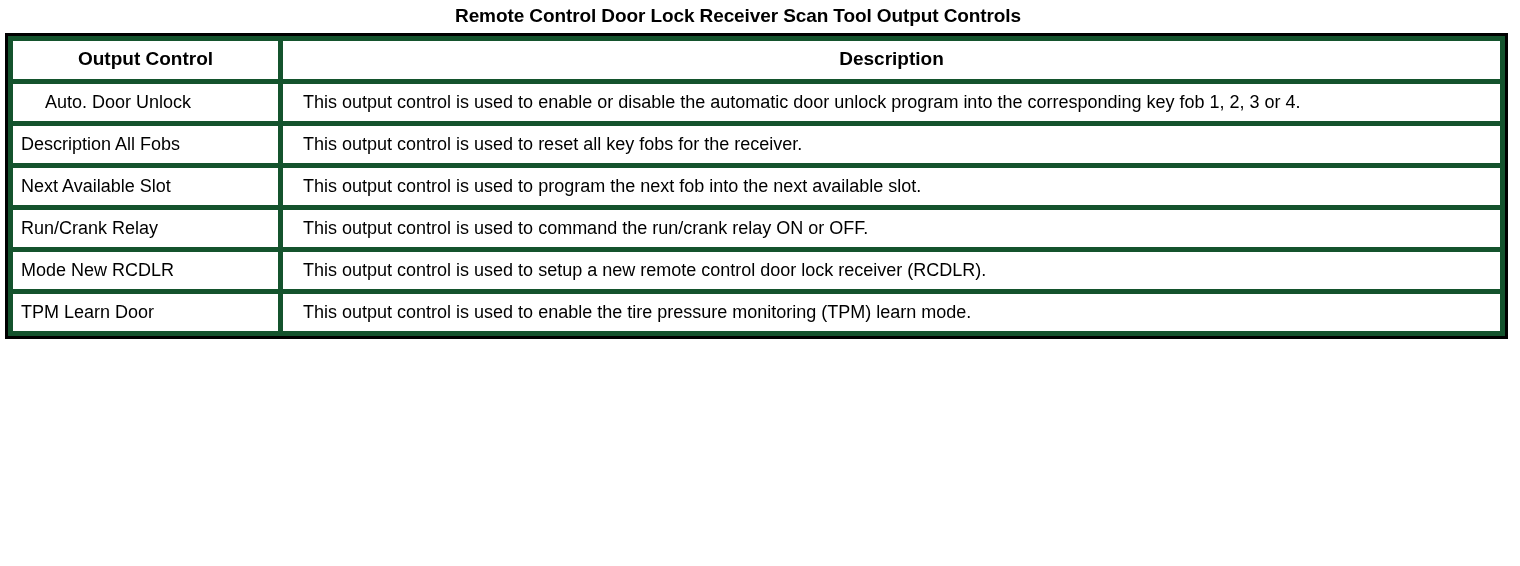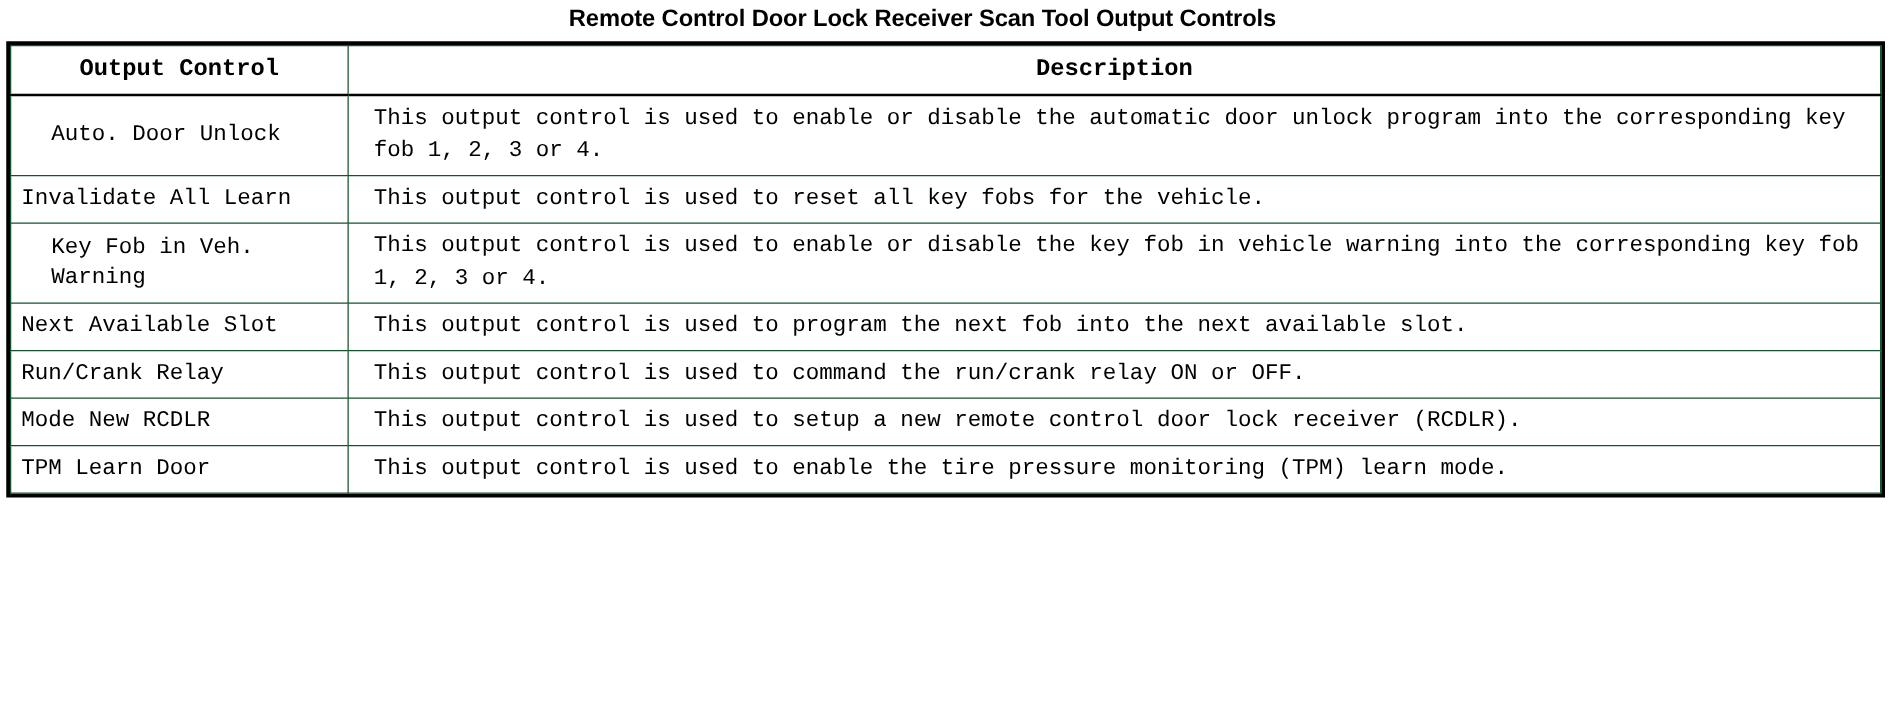--- a/index.html
+++ b/index.html
@@ -35,24 +35,23 @@
     width: 1503px;
   }
   table.grid {
     border-collapse: collapse;
     width: 100%;
     table-layout: fixed;
   }
   table.grid col.c1 { width: 270px; }
   table.grid col.c2 { width: auto; }
   table.grid th, table.grid td {
-    border: 1px solid #14532d;
+    border: 5px solid #14532d;
     padding: 0;
     vertical-align: middle;
-    font-family: Liberation Mono, monospace;
   }
   table.grid thead th {
     border-bottom: 2px solid #000000;
   }
   .hdr-cell {
     text-align: center;
     font-weight: bold;
     font-size: 19px;
     line-height: 22px;
     padding: 7px 6px 9px 6px;
@@ -101,32 +100,24 @@
           <tr class="r-tall">
             <td class="v-mid">
               <div class="ctrl-cell">Auto. Door Unlock</div>
             </td>
             <td class="v-mid">
               <div class="desc-cell">This output control is used to enable or disable the automatic door unlock program into the corresponding key fob 1, 2, 3 or 4.</div>
             </td>
           </tr>
           <tr>
             <td class="v-mid">
-              <div class="ctrl-cell">Invalidate All Learn</div>
+              <div class="ctrl-cell">Description All Fobs</div>
             </td>
             <td class="v-mid">
-              <div class="desc-cell">This output control is used to reset all key fobs for the vehicle.</div>
-            </td>
-          </tr>
-          <tr class="r-tall">
-            <td class="v-top">
-              <div class="ctrl-cell">Key Fob in Veh. Warning</div>
-            </td>
-            <td class="v-mid">
-              <div class="desc-cell">This output control is used to enable or disable the key fob in vehicle warning into the corresponding key fob 1, 2, 3 or 4.</div>
+              <div class="desc-cell">This output control is used to reset all key fobs for the receiver.</div>
             </td>
           </tr>
           <tr>
             <td class="v-mid">
               <div class="ctrl-cell">Next Available Slot</div>
             </td>
             <td class="v-mid">
               <div class="desc-cell">This output control is used to program the next fob into the next available slot.</div>
             </td>
           </tr>

